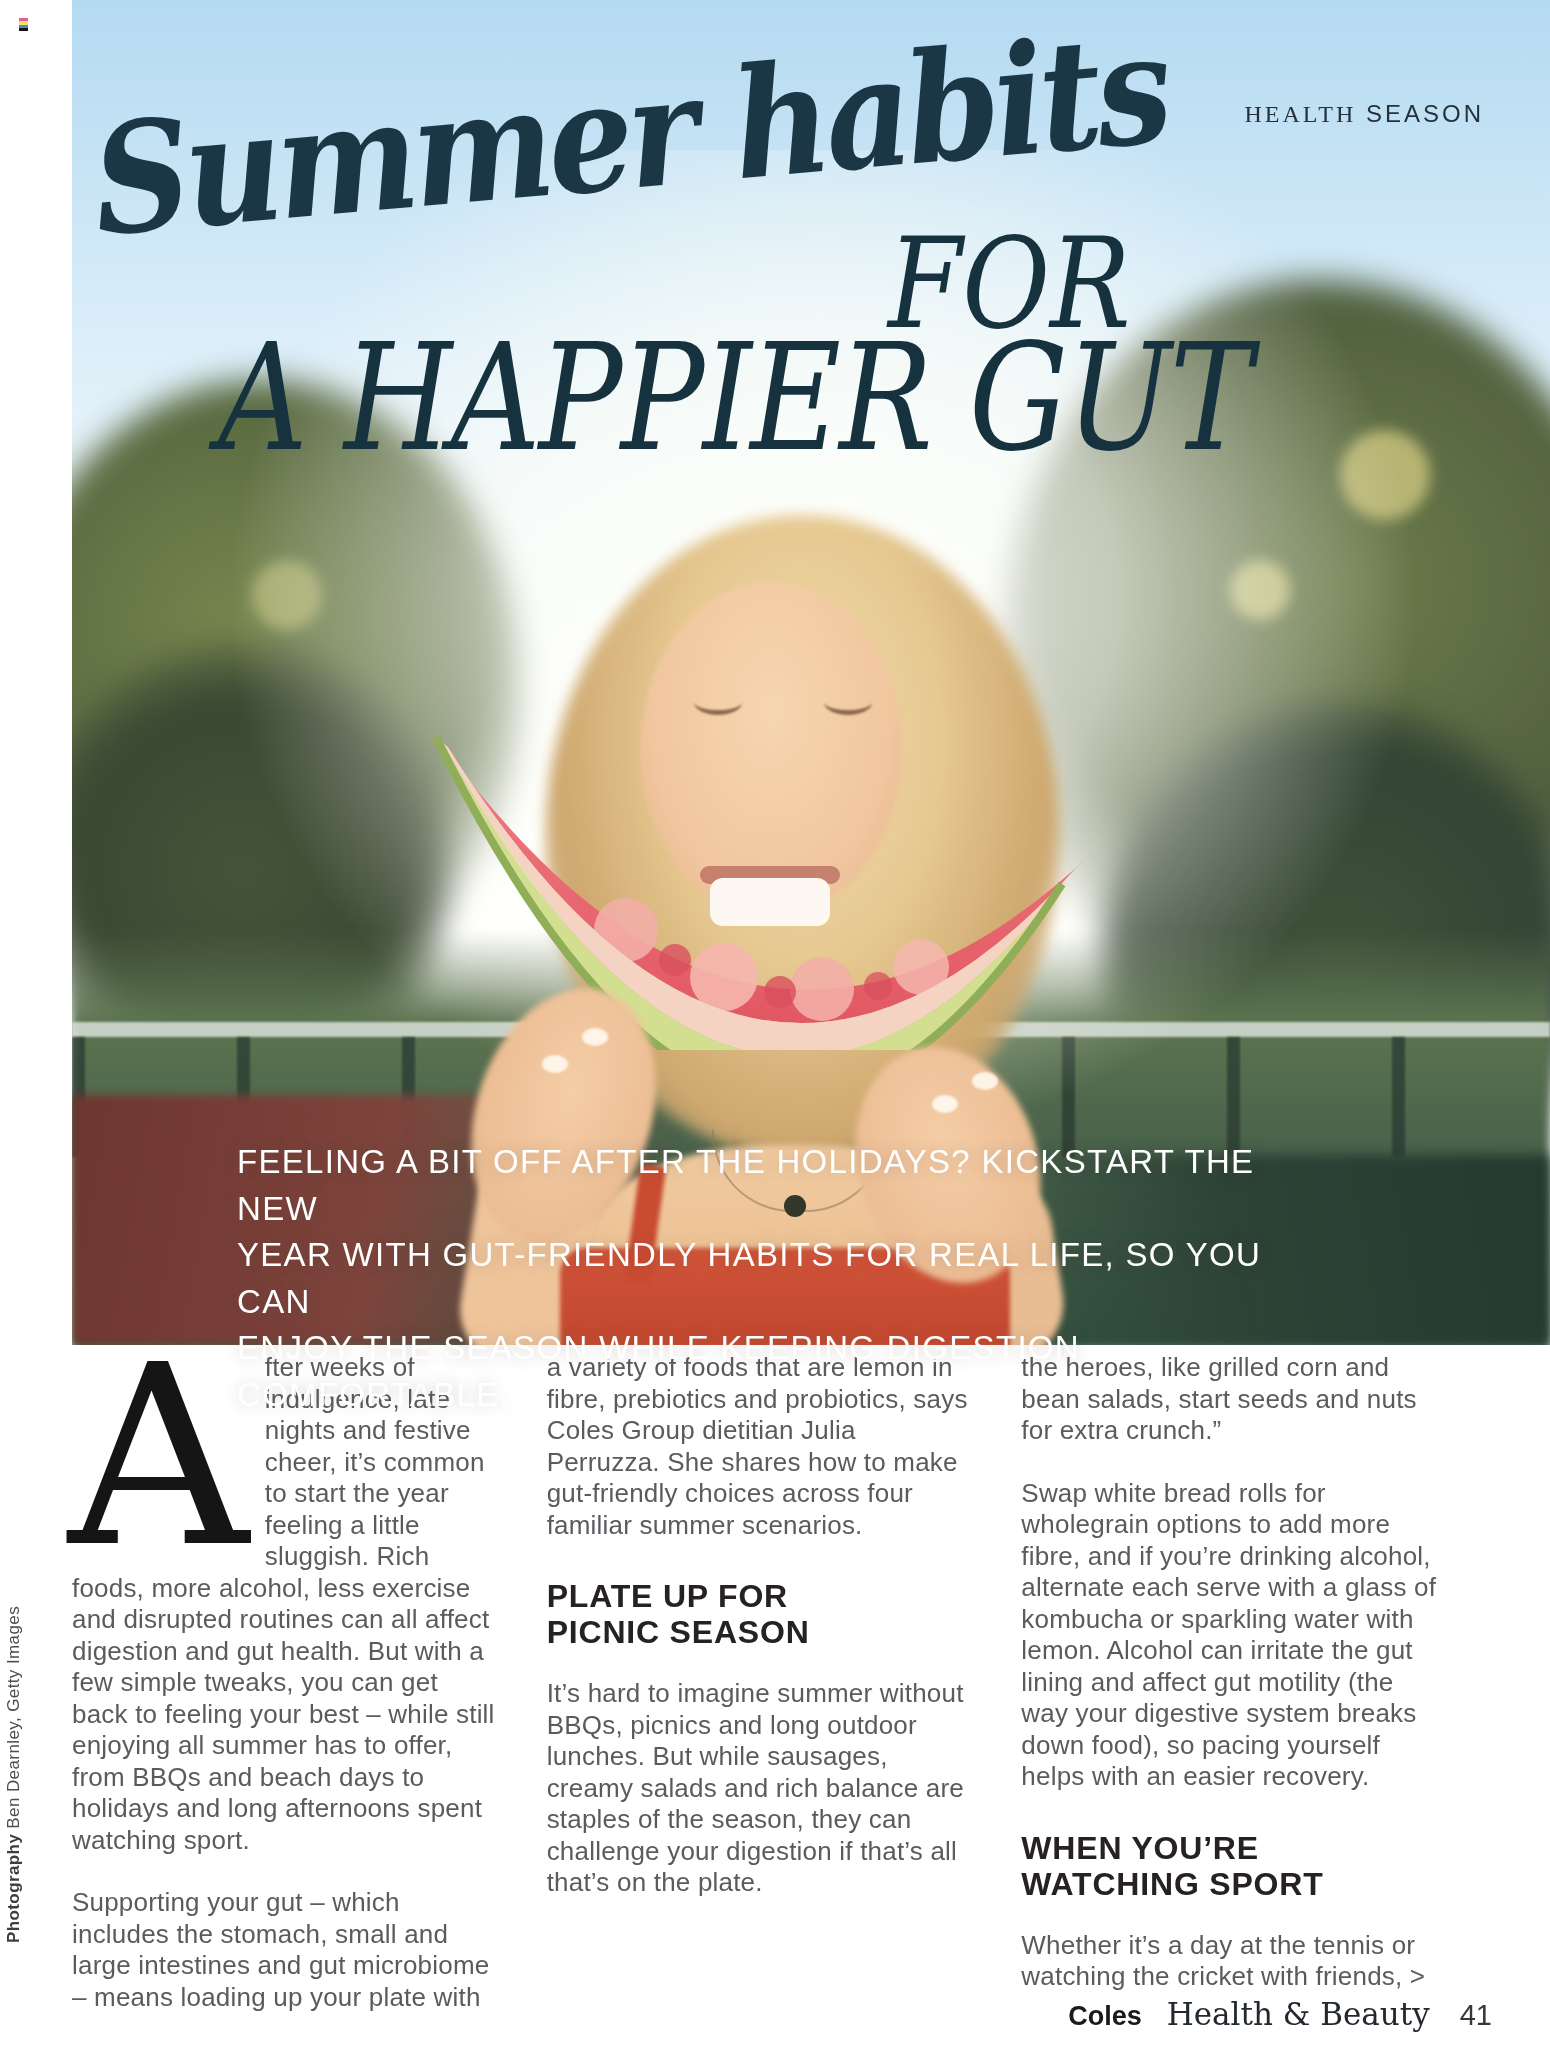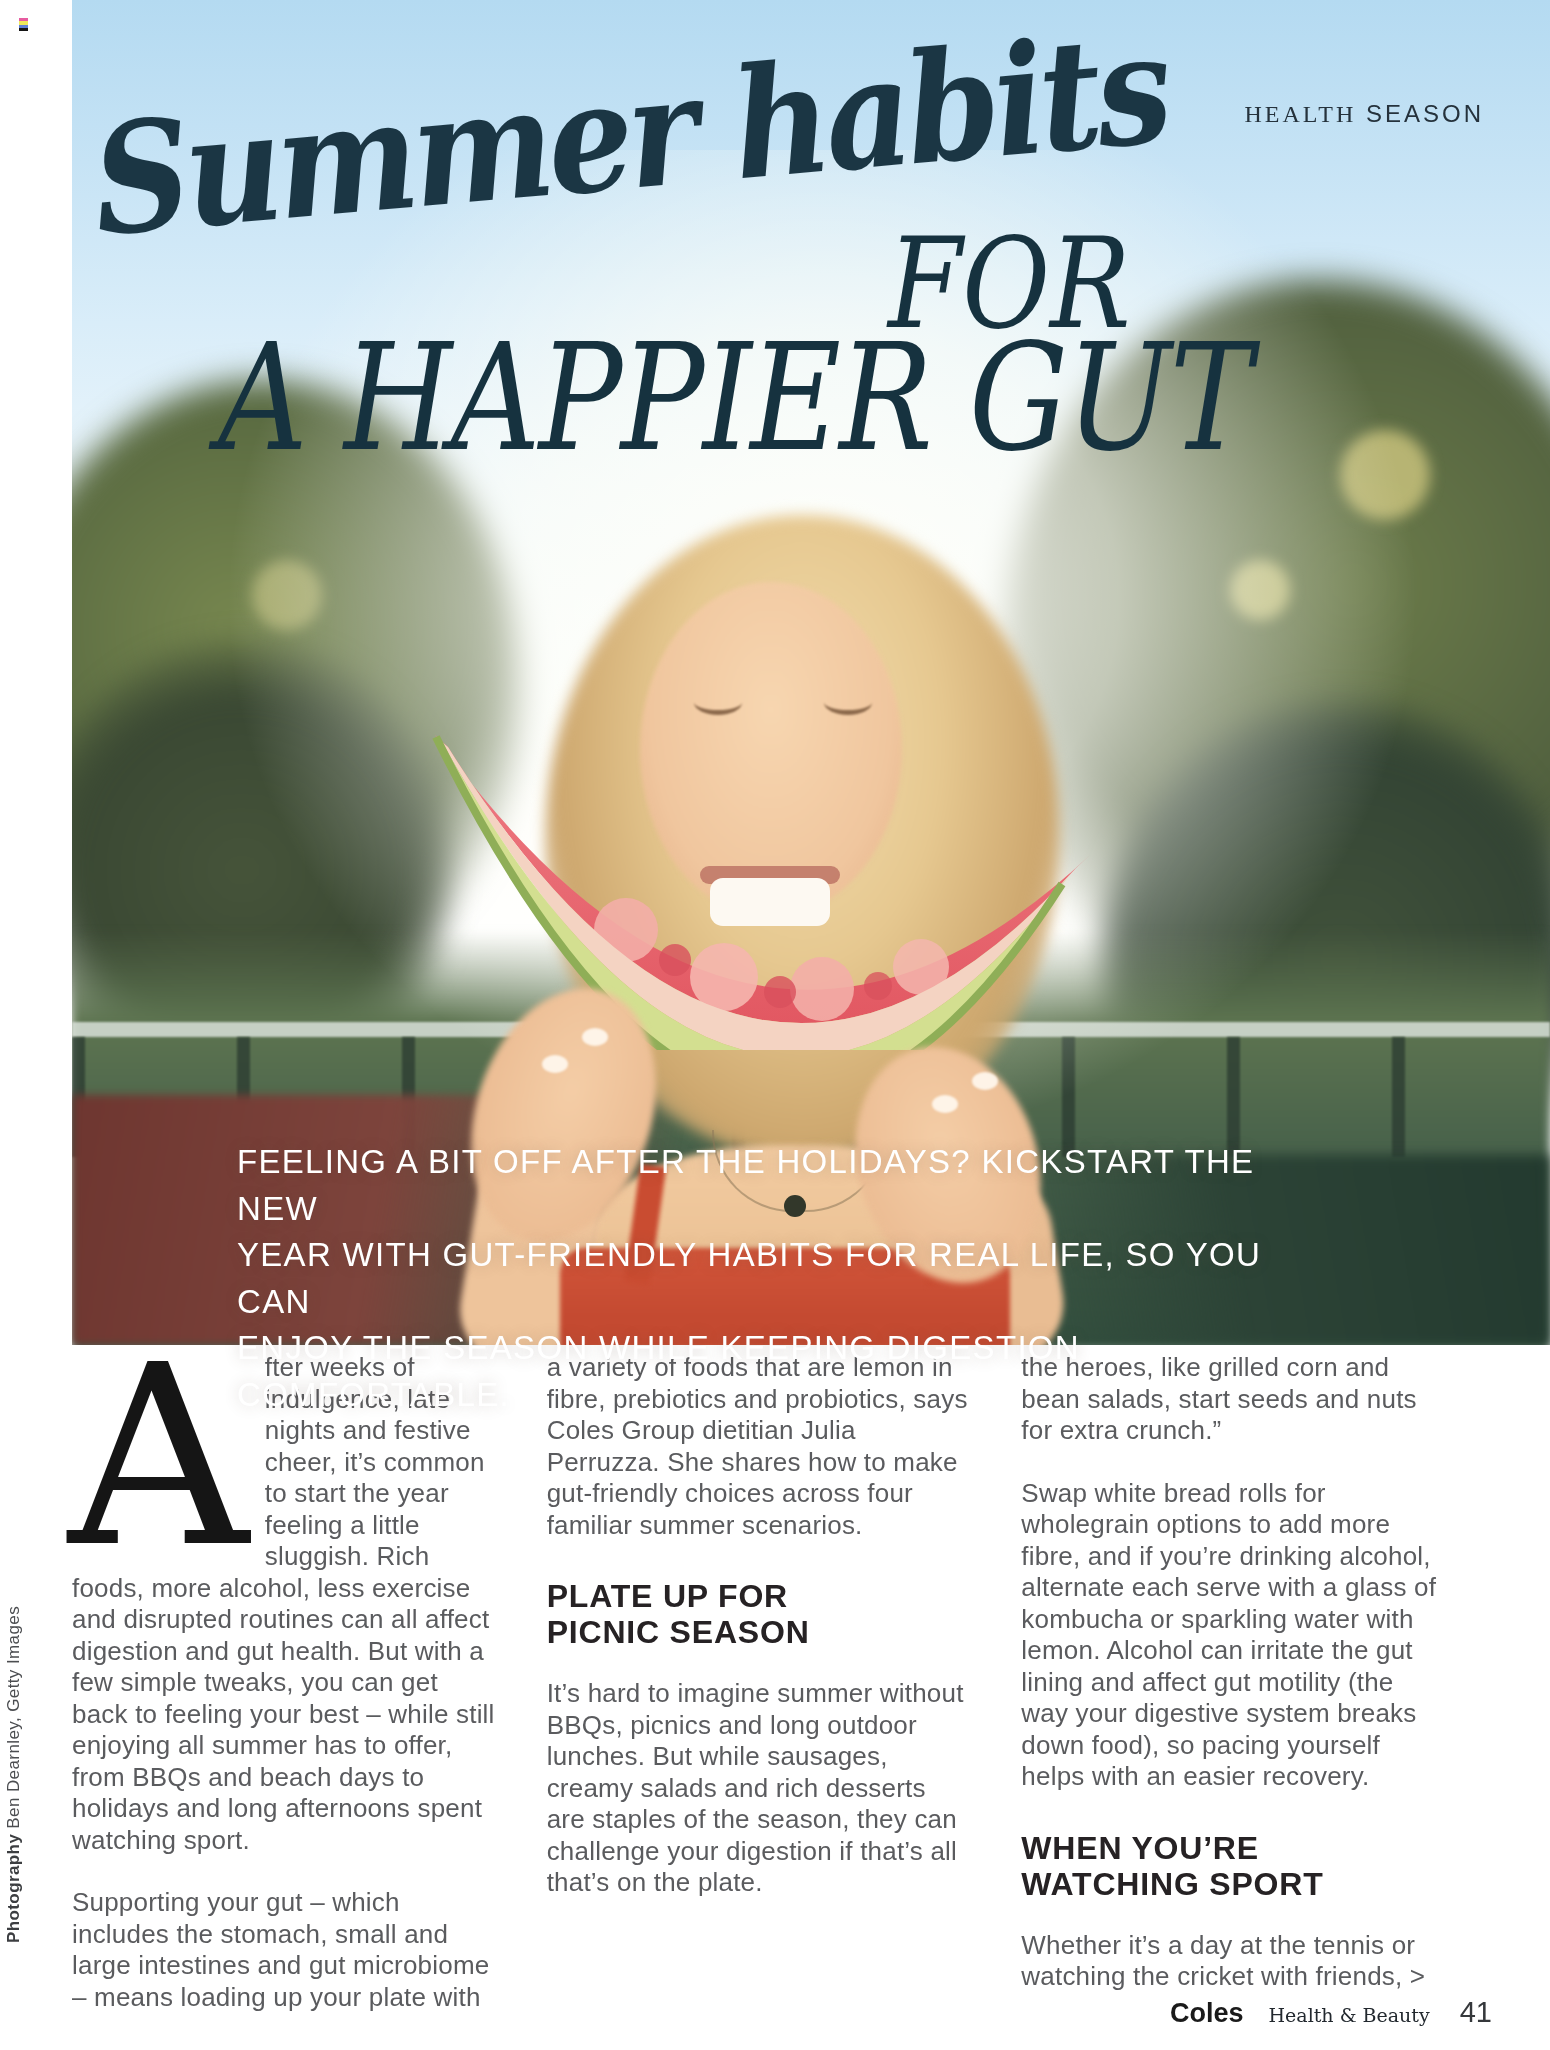--- a/index.html
+++ b/index.html
@@ -96,21 +96,21 @@
        color:#151515;margin:10px 16px 0 -4px;}
   .subhead{font-weight:bold;color:#262224;font-size:32px;line-height:36px;letter-spacing:.8px;
        margin:37px 0 28px 0;white-space:pre-line;}
 
   
   .credit{position:absolute;left:4px;top:1598px;height:345px;z-index:4;
        writing-mode:vertical-rl;transform:rotate(180deg);font-size:17px;color:#4b4d50;letter-spacing:.4px;}
   .credit b{font-weight:bold;color:#3c3e41;}
   .footer{position:absolute;top:1996px;right:58px;display:flex;align-items:baseline;z-index:4;}
   .footer .brand{font-weight:bold;font-size:27px;color:#1a1a1a;margin-right:25px;}
-  .footer .mag{font-family:"DejaVu Serif",serif;font-size:19px;color:#22282e;}
+  .footer .mag{font-family:"DejaVu Serif",serif;font-size:31px;color:#22282e;}
   .footer .pageno{font-size:29px;color:#35383b;margin-left:30px;}
 </style>
 </head>
 <body>
 
 <div class="page">
 
   <div class="regmark">
     <span style="background: rgb(231, 91, 160);"></span>
       <span style="background: rgb(239, 232, 90);"></span>
@@ -196,21 +196,21 @@
 
   <div class="columns">
     <div class="col">
       <p><span class="dropcap">A</span><span>fter weeks of indulgence, late nights and festive cheer, it’s common to start the year feeling a little sluggish. Rich foods, more alcohol, less exercise and disrupted routines can all affect digestion and gut health. But with a few simple tweaks, you can get back to feeling your best – while still enjoying all summer has to offer, from BBQs and beach days to holidays and long afternoons spent watching sport.</span></p>
       <p>Supporting your gut – which includes the stomach, small and large intestines and gut microbiome – means loading up your plate with</p>
     </div>
     <div class="col">
       <p>a variety of foods that are lemon in fibre, prebiotics and probiotics, says Coles Group dietitian Julia Perruzza. She shares how to make gut-friendly choices across four familiar summer scenarios.</p>
       <div class="subhead">PLATE UP FOR
 PICNIC SEASON</div>
-      <p>It’s hard to imagine summer without BBQs, picnics and long outdoor lunches. But while sausages, creamy salads and rich desserts are staples of the season, they can challenge your digestion if that’s all that’s on the plate.</p>
+      <p>It’s hard to imagine summer without BBQs, picnics and long outdoor lunches. But while sausages, creamy salads and rich balance are staples of the season, they can challenge your digestion if that’s all that’s on the plate.</p>
     </div>
     <div class="col">
       <p>the heroes, like grilled corn and bean salads, start seeds and nuts for extra crunch.”</p>
       <p>Swap white bread rolls for wholegrain options to add more fibre, and if you’re drinking alcohol, alternate each serve with a glass of kombucha or sparkling water with lemon. Alcohol can irritate the gut lining and affect gut motility (the way your digestive system breaks down food), so pacing yourself helps with an easier recovery.</p>
       <div class="subhead">WHEN YOU’RE
 WATCHING SPORT</div>
       <p>Whether it’s a day at the tennis or watching the cricket with friends, &gt;</p>
     </div>
   </div>
 

